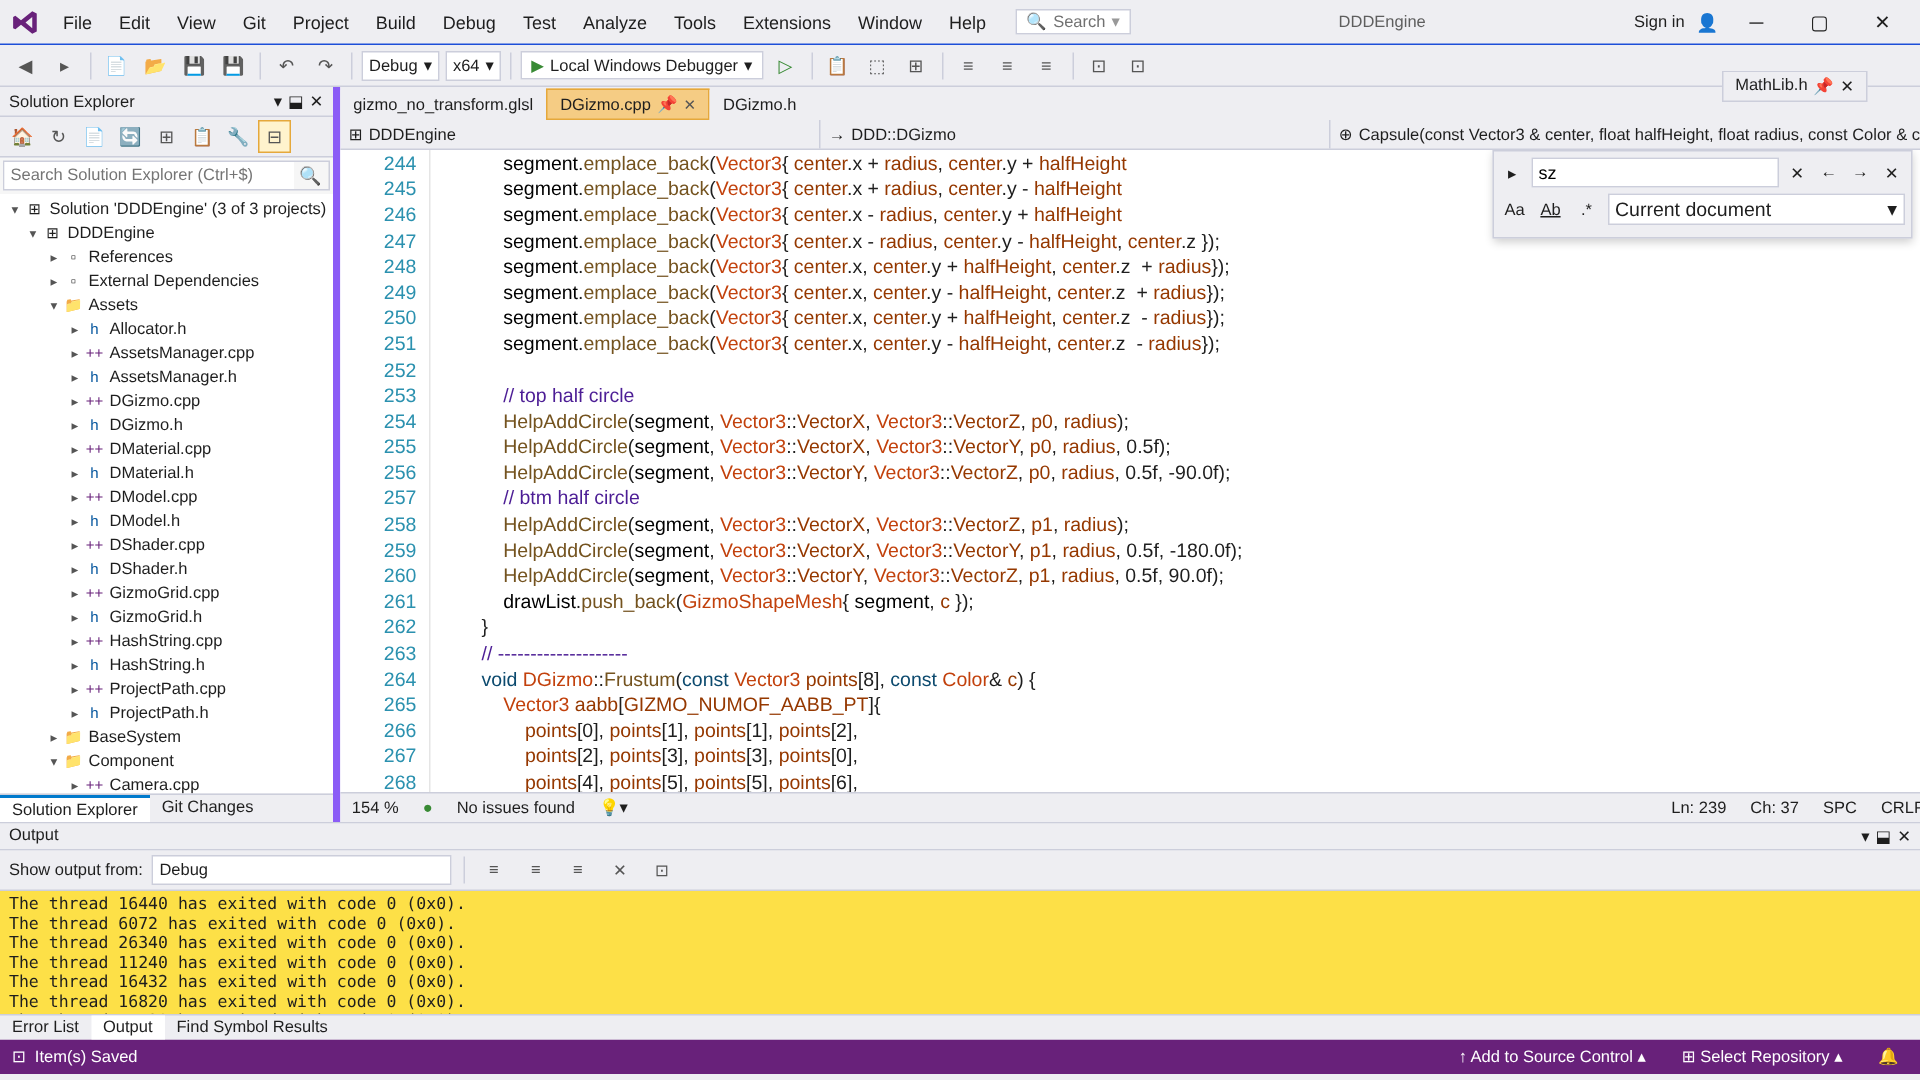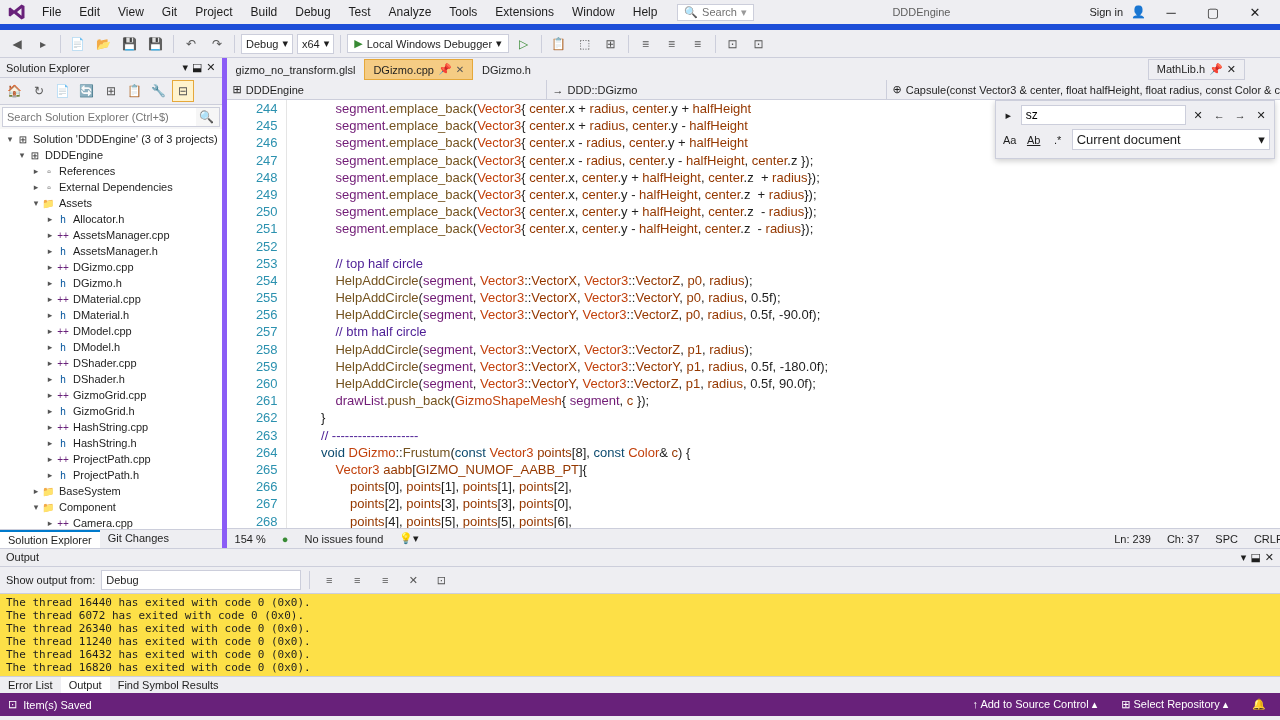--- a/index.html
+++ b/index.html
@@ -1,17 +1,17 @@
 <!DOCTYPE html>
 <html><head>
 <meta charset="utf-8">
 <style>
 * { margin: 0; padding: 0; box-sizing: border-box; font-family: 'Segoe UI', Tahoma, sans-serif; }
 body { background: #eeeef2; color: #1e1e1e; font-size: 12px; overflow: hidden; width: 1280px; height: 720px; }
-.titlebar { background: #eeeef2; height: 30px; display: flex; align-items: center; padding: 0 8px; border-bottom: 6px solid #1d4ed8; }
+.titlebar { background: #eeeef2; height: 30px; display: flex; align-items: center; padding: 0 8px; border-bottom: 1px solid #1d4ed8; }
 .titlebar .logo { width: 18px; height: 18px; margin-right: 8px; }
 .menu-items { display: flex; gap: 2px; }
 .menu-item { padding: 2px 8px; cursor: pointer; }
 .search-box { margin-left: 12px; display: flex; align-items: center; gap: 4px; border: 1px solid #cccedb; padding: 1px 6px; background: #fff; font-size: 11px; color: #717171;}
 .title-text { flex: 1; text-align: center; font-size: 11px; color: #5e5e5e; }
 .title-right { display: flex; align-items: center; gap: 8px; }
 .win-btn { width: 34px; height: 24px; display: flex; align-items: center; justify-content: center; cursor: pointer; font-size: 13px; }
 .toolbar { background: #eeeef2; height: 28px; display: flex; align-items: center; padding: 0 6px; gap: 4px; border-bottom: 1px solid #cccedb; }
 .tb-btn { width: 22px; height: 22px; display: flex; align-items: center; justify-content: center; cursor: pointer; color: #555; }
 .tb-sep { width: 1px; height: 18px; background: #cccedb; margin: 0 2px; }
@@ -41,21 +41,21 @@
 .doc-tab .close-x { font-size: 10px; color: #555; }
 .nav-bar { display: flex; background: #eeeef2; height: 20px; border-bottom: 1px solid #cccedb; }
 .nav-combo { flex: 1; border-right: 1px solid #cccedb; padding: 2px 6px; font-size: 11px; display: flex; align-items: center; gap: 4px; }
 .code-area { flex: 1; display: flex; overflow: hidden; font-family: Consolas, monospace; font-size: 13px; position: relative; background: #fff; }
 .gutter { width: 60px; background: #fff; color: #2b91af; text-align: right; padding-right: 8px; border-right: 1px solid #e5e5e5; }
 .gutter div { height: 17.2px; line-height: 17.2px; }
 .code-lines { flex: 1; white-space: pre; }
 .code-lines div { height: 17.2px; line-height: 17.2px; padding-left: 20px; }
 .kw { color: #0c4a6e; }
 .type { color: #c2410c; }
-.ident { color: #701a75; }
+.ident { color: #000000; }
 .var { color: #953800; }
 .comment { color: #4c1d95; }
 .method { color: #74531f;}
 .find-panel { position: absolute; right: 16px; top: 0; width: 280px; background: #eeeef2; border: 1px solid #cccedb; padding: 4px; z-index: 10; box-shadow: 0 2px 6px rgba(0,0,0,0.2); }
 .find-row { display: flex; align-items: center; gap: 4px; margin-bottom: 4px; }
 .find-row input { flex: 1; border: 1px solid #cccedb; padding: 2px 4px; font-size: 12px; }
 .find-btn { width: 20px; height: 20px; display: flex; align-items: center; justify-content: center; cursor: pointer; font-size: 11px; border: 1px solid transparent; }
 .editor-status { height: 20px; background: #eeeef2; border-top: 1px solid #cccedb; display: flex; align-items: center; padding: 0 8px; font-size: 11px; gap: 16px; }
 .editor-status .right { margin-left: auto; display: flex; gap: 16px; }
 .output-panel { height: 145px; display: flex; flex-direction: column; border-top: 1px solid #cccedb; }
@@ -64,21 +64,21 @@
 .output-content { flex: 1; background: #fde047; font-family: Consolas, monospace; font-size: 11px; padding: 2px 6px; overflow: auto; white-space: pre; }
 .bottom-tabs { display: flex; background: #eeeef2; border-top: 1px solid #cccedb; }
 .bottom-tab { padding: 2px 8px; font-size: 11px; cursor: pointer; }
 .bottom-tab.active { background: #fff; }
 .statusbar { height: 23px; background: #68217a; color: #fff; display: flex; align-items: center; padding: 0 8px; font-size: 11px; }
 .statusbar .right { margin-left: auto; display: flex; gap: 12px; align-items: center; }
 .sb-btn { padding: 2px 6px; cursor: pointer; }
 .folder-icon { color: #dcb67a; }
 .cpp-icon { color: #68217a; }
 .h-icon { color: #00539c; }
-.pinned-tab { position: absolute; right: 35px; top: 59px; background: #eeeef2; padding: 3px 8px; font-size: 11px; border: 1px solid #cccedb; display: flex; gap: 4px; }
+.pinned-tab { position: absolute; right: 35px; top: 47px; background: #eeeef2; padding: 3px 8px; font-size: 11px; border: 1px solid #cccedb; display: flex; gap: 4px; }
 </style>
 </head>
 <body>
 
 <div class="titlebar">
   <svg class="logo" viewBox="0 0 24 24">
       <path fill="#68217a" d="M18 2l4 2v16l-4 2-10-8-5 4-2-1V7l2-1 5 4 10-8zm0 5l-6 5 6 5V7z"></path>
     </svg>
   <div class="menu-items" id="menu-bar">
       <div class="menu-item">File</div>

